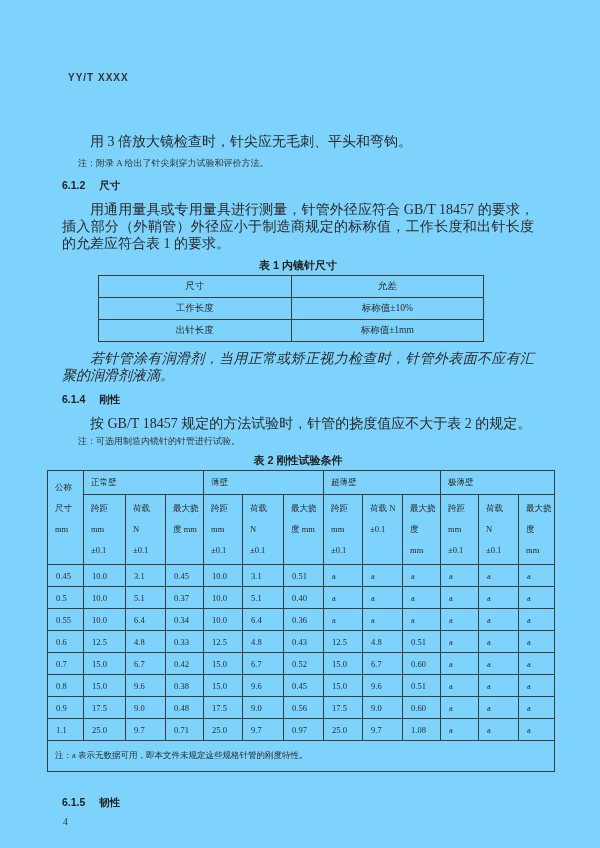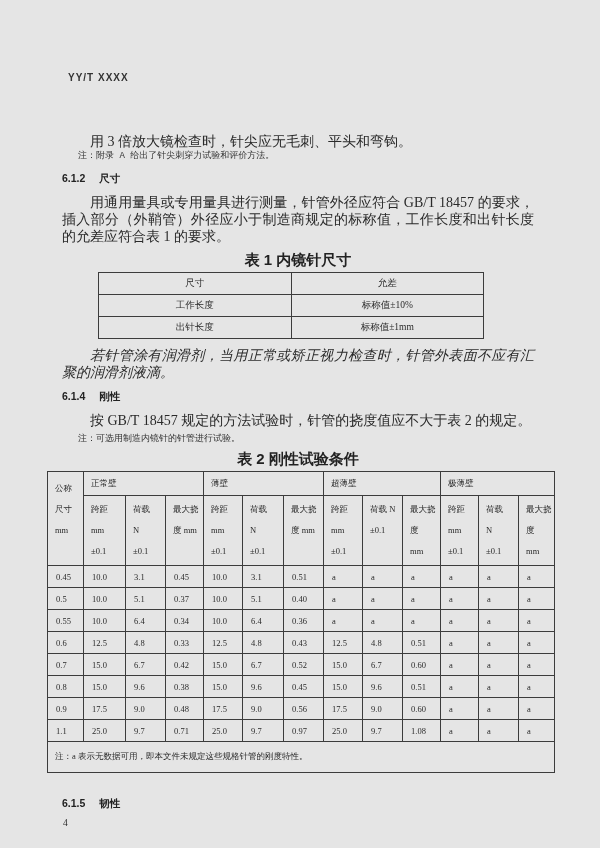--- a/index.html
+++ b/index.html
@@ -1,20 +1,20 @@
 <!DOCTYPE html>
 <html><head>
 <meta charset="utf-8">
 <style>
   html, body { margin: 0; padding: 0; background: #ffffff; }
   .page {
     position: relative;
     width: 600px;
     height: 848px;
-    background: #e5e5e5;
+    background: #7dd3fc;
     color: #2a2a2a;
     font-family: "Liberation Serif", "DejaVu Serif", serif;
     overflow: hidden;
     box-sizing: border-box;
   }
   .content {
     box-sizing: border-box;
     padding: 72px 66px 0 62px;
   }
   .doc-code {
@@ -41,27 +41,27 @@
   .heading {
     font-family: "Liberation Sans", "DejaVu Sans", sans-serif;
     font-size: 10.5px;
     font-weight: bold;
     margin: 0;
     color: #222;
   }
   .heading .ht { margin-left: 14px; }
   .caption {
     font-family: "Liberation Sans", "DejaVu Sans", sans-serif;
-    font-size: 15px;
+    font-size: 11px;
     font-weight: bold;
     text-align: center;
     color: #222;
   }
   .m-intro { margin-top: 50px; }
-  .m-note-intro { margin-top: 0; font-family: Liberation Mono, monospace; }
+  .m-note-intro { margin-top: 7px; }
   .m-h612 { margin-top: 9px; }
   .m-p612 { margin-top: 8px; }
   .m-cap1 { margin-top: 6px; }
   .m-t1 { margin-top: 2px; }
   .m-h613 { margin-top: 24px; }
   .m-p613 { margin-top: 8px; font-style: italic; }
   .m-h614 { margin-top: 9px; }
   .m-p614 { margin-top: 8px; }
   .m-note614 { margin-top: 3px; }
   .m-cap2 { margin-top: 5px; }

